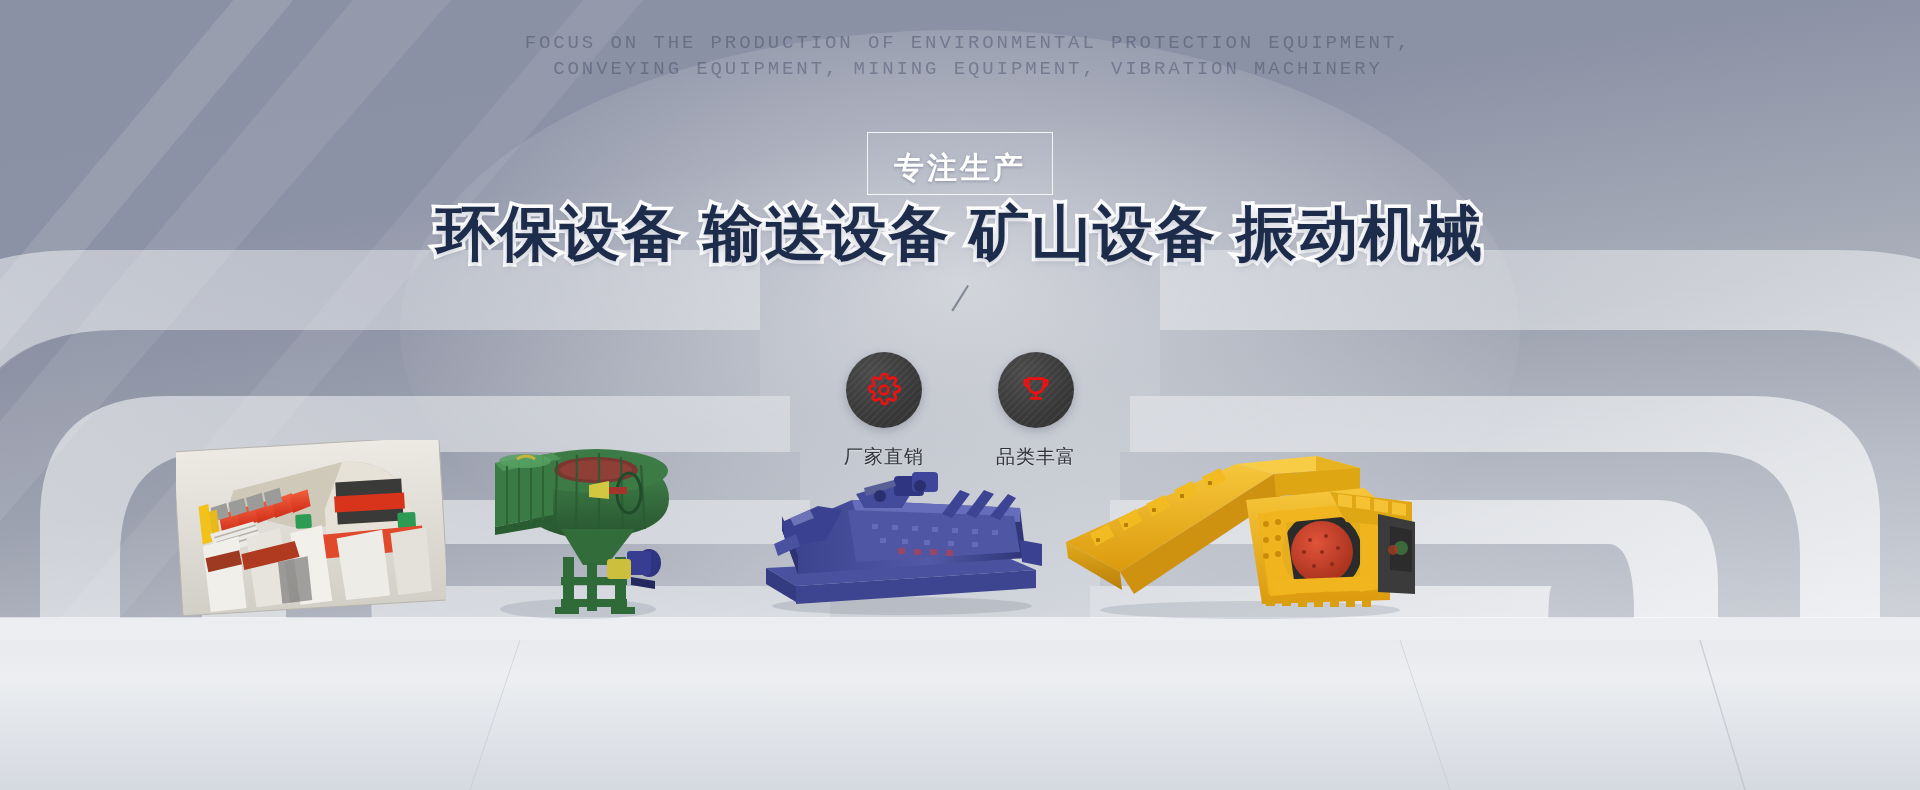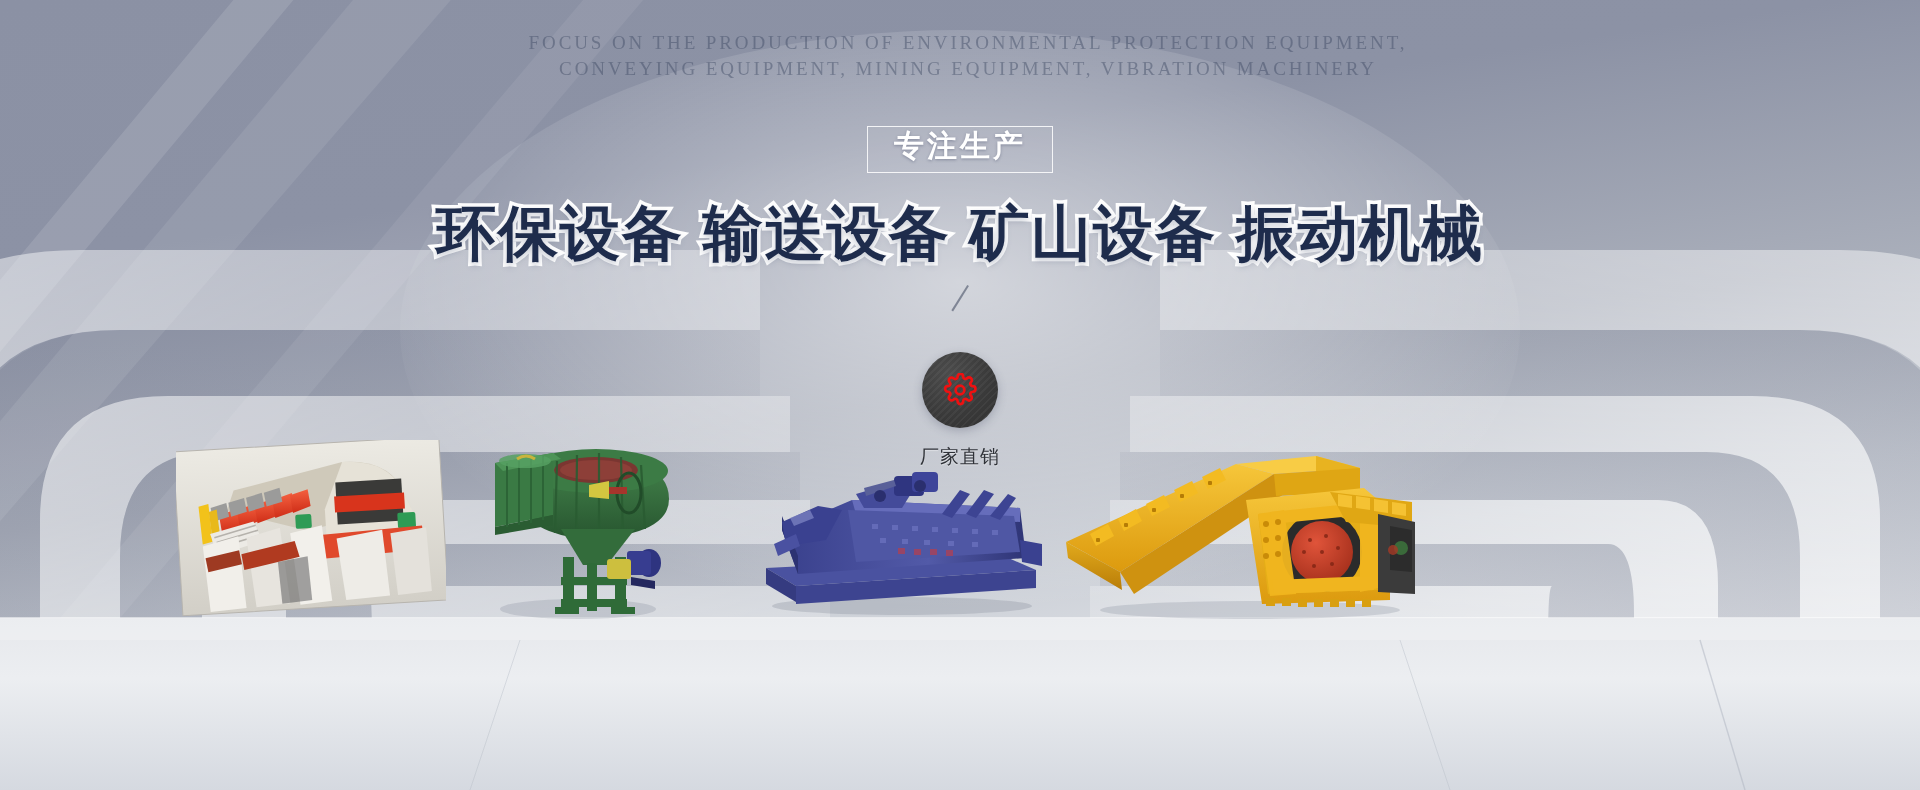--- a/index.html
+++ b/index.html
@@ -9,28 +9,28 @@
 
   #banner{position:relative;width:1920px;height:790px;overflow:hidden;
      background:linear-gradient(160deg,#8b91a4 0%,#878da1 22%,#9aa0b0 45%,#b9bec9 68%,#d2d6dd 85%,#e2e5ea 100%);}
 
   
   .bg-layer{position:absolute;inset:0;overflow:hidden;}
   .bg-layer svg{position:absolute;left:0;top:0;}
 
   
   .eng{position:absolute;left:0;top:30px;width:1920px;text-align:center;
-       font-family:Liberation Serif, serif;
+       font-family:Liberation Mono, monospace;
        font-size:19px;letter-spacing:2.9px;line-height:26px;
        color:rgba(56,66,92,.42);white-space:pre-line;padding-left:16px;}
 
   
-  .badge{position:absolute;left:50%;top:126px;transform:translateX(-50%);
+  .badge{position:absolute;left:50%;top:132px;transform:translateX(-50%);
      border:1.5px solid rgba(255,255,255,.85);
-     padding:4px 26px 11px;
+     padding:20px 26px 11px;
      font-size:30px;font-weight:700;color:#fff;letter-spacing:3px;
      line-height:1;
      background:rgba(255,255,255,0.04);
      text-shadow:0 1px 3px rgba(40,50,80,.35);}
 
   
   .headline{position:absolute;left:0;top:200px;width:1920px;text-align:center;
      font-size:60px;font-weight:700;letter-spacing:2px;line-height:1.12;
      color:#1e2c4c;
      -webkit-text-stroke:7px #ffffff;
@@ -163,20 +163,32 @@
       <div class="fcircle">
         <svg width="34" height="34" viewBox="0 0 24 24" fill="none" stroke="#ee1111" stroke-width="1.9" stroke-linecap="round" stroke-linejoin="round">
           <circle cx="12" cy="12" r="3.1"></circle>
           <path d="M19.4 14.2a1.6 1.6 0 0 0 .32 1.77l.06.06a1.95 1.95 0 1 1-2.76 2.76l-.06-.06a1.6 1.6 0 0 0-1.77-.32 1.6 1.6 0 0 0-.97 1.47V20a1.95 1.95 0 1 1-3.9 0v-.09A1.6 1.6 0 0 0 9.27 18.4a1.6 1.6 0 0 0-1.77.32l-.06.06a1.95 1.95 0 1 1-2.76-2.76l.06-.06a1.6 1.6 0 0 0 .32-1.77 1.6 1.6 0 0 0-1.47-.97H3.5a1.95 1.95 0 1 1 0-3.9h.09A1.6 1.6 0 0 0 5.06 8.35a1.6 1.6 0 0 0-.32-1.77l-.06-.06A1.95 1.95 0 1 1 7.44 3.76l.06.06a1.6 1.6 0 0 0 1.77.32h.08a1.6 1.6 0 0 0 .97-1.47V2.5a1.95 1.95 0 1 1 3.9 0v.09a1.6 1.6 0 0 0 .97 1.47 1.6 1.6 0 0 0 1.77-.32l.06-.06a1.95 1.95 0 1 1 2.76 2.76l-.06.06a1.6 1.6 0 0 0-.32 1.77v.08a1.6 1.6 0 0 0 1.47.97h.09a1.95 1.95 0 1 1 0 3.9h-.09a1.6 1.6 0 0 0-1.47.97Z"></path>
         </svg>
       </div>
       <div class="flabel">厂家直销</div>
     </div>
 
 
+    <div class="feature">
+      <div class="fcircle">
+        <svg width="34" height="34" viewBox="0 0 24 24" fill="none" stroke="#ee1111" stroke-width="1.9" stroke-linecap="round" stroke-linejoin="round">
+          <path d="M6.5 4h11v4.6a5.5 5.5 0 0 1-11 0Z"></path>
+          <path d="M6.5 5.2H4.1v1.9a2.6 2.6 0 0 0 2.6 2.6"></path>
+          <path d="M17.5 5.2h2.4v1.9a2.6 2.6 0 0 1-2.6 2.6"></path>
+          <path d="M12 14.1V18"></path>
+          <path d="M8.6 18h6.8"></path>
+        </svg>
+      </div>
+      <div class="flabel">品类丰富</div>
+    </div>
 
   </div>
 
   <div class="machine" id="m1">
     <span class="lbl-hidden">环保设备 - 白色红色烧结输送设备</span>
     <svg width="270" height="178" viewBox="0 0 270 178">
       <defs>
         <linearGradient id="p1bg" x1="0" y1="0" x2="0" y2="1">
           <stop offset="0" stop-color="#eceae3"></stop>
             <stop offset="1" stop-color="#d2cfc7"></stop>

